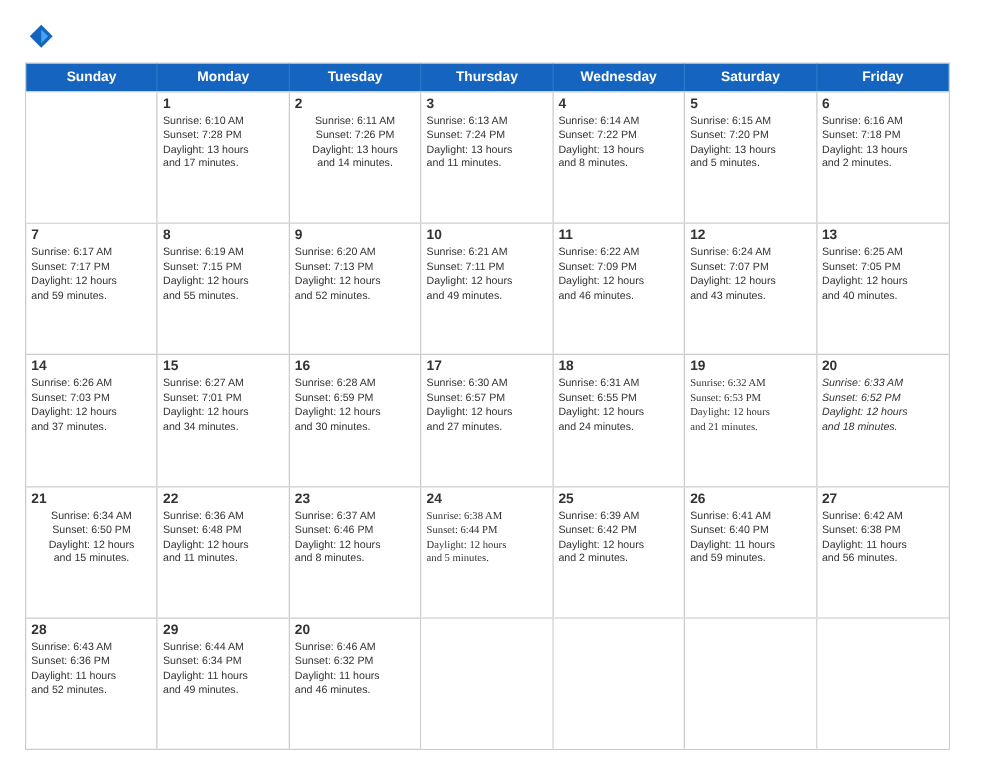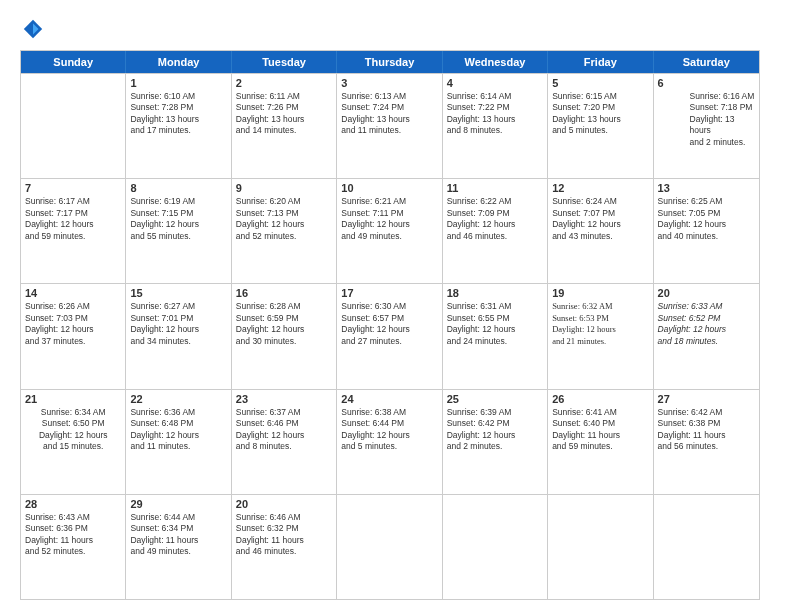--- a/index.html
+++ b/index.html
@@ -135,36 +135,36 @@
     </div>
   </div>
 
   <div class="calendar">
     <div class="cal-header">
     <div class="cal-header-cell">Sunday</div>
         <div class="cal-header-cell">Monday</div>
         <div class="cal-header-cell">Tuesday</div>
         <div class="cal-header-cell">Thursday</div>
         <div class="cal-header-cell">Wednesday</div>
+        <div class="cal-header-cell">Saturday</div>
         <div class="cal-header-cell">Friday</div>
-        <div class="cal-header-cell">Saturday</div>
       </div>
     <div class="cal-body">
     <div class="cal-row">
           <div class="cal-cell empty"></div>
           <div class="cal-cell">
             <div class="day-number">1</div>
             <div class="day-info" style="white-space: pre-line;">Sunrise: 6:10 AM
 Sunset: 7:28 PM
 Daylight: 13 hours
 and 17 minutes.</div>
           </div>
           <div class="cal-cell">
             <div class="day-number">2</div>
-            <div class="day-info" style="white-space: pre-line;">Sunrise: 6:11 AM
+            <div class="day-info" style="white-space: pre-line; text-align: center;">Sunrise: 6:11 AM
 Sunset: 7:26 PM
 Daylight: 13 hours
 and 14 minutes.</div>
           </div>
           <div class="cal-cell">
             <div class="day-number">3</div>
             <div class="day-info" style="white-space: pre-line;">Sunrise: 6:13 AM
 Sunset: 7:24 PM
 Daylight: 13 hours
 and 11 minutes.</div>
@@ -178,21 +178,21 @@
           </div>
           <div class="cal-cell">
             <div class="day-number">5</div>
             <div class="day-info" style="white-space: pre-line;">Sunrise: 6:15 AM
 Sunset: 7:20 PM
 Daylight: 13 hours
 and 5 minutes.</div>
           </div>
           <div class="cal-cell">
             <div class="day-number">6</div>
-            <div class="day-info" style="white-space: pre-line; margin-left: 32px;">Sunrise: 6:16 AM
+            <div class="day-info" style="white-space: pre-line;">Sunrise: 6:16 AM
 Sunset: 7:18 PM
 Daylight: 13 hours
 and 2 minutes.</div>
           </div>
         </div>
         <div class="cal-row">
           <div class="cal-cell">
             <div class="day-number">7</div>
             <div class="day-info" style="white-space: pre-line;">Sunrise: 6:17 AM
 Sunset: 7:17 PM
@@ -310,21 +310,21 @@
           </div>
           <div class="cal-cell">
             <div class="day-number">23</div>
             <div class="day-info" style="white-space: pre-line;">Sunrise: 6:37 AM
 Sunset: 6:46 PM
 Daylight: 12 hours
 and 8 minutes.</div>
           </div>
           <div class="cal-cell">
             <div class="day-number">24</div>
-            <div class="day-info" style="white-space: pre-line;">Sunrise: 6:38 AM
+            <div class="day-info" style="white-space: pre-line; font-family: Liberation Serif, serif;">Sunrise: 6:38 AM
 Sunset: 6:44 PM
 Daylight: 12 hours
 and 5 minutes.</div>
           </div>
           <div class="cal-cell">
             <div class="day-number">25</div>
             <div class="day-info" style="white-space: pre-line;">Sunrise: 6:39 AM
 Sunset: 6:42 PM
 Daylight: 12 hours
 and 2 minutes.</div>

